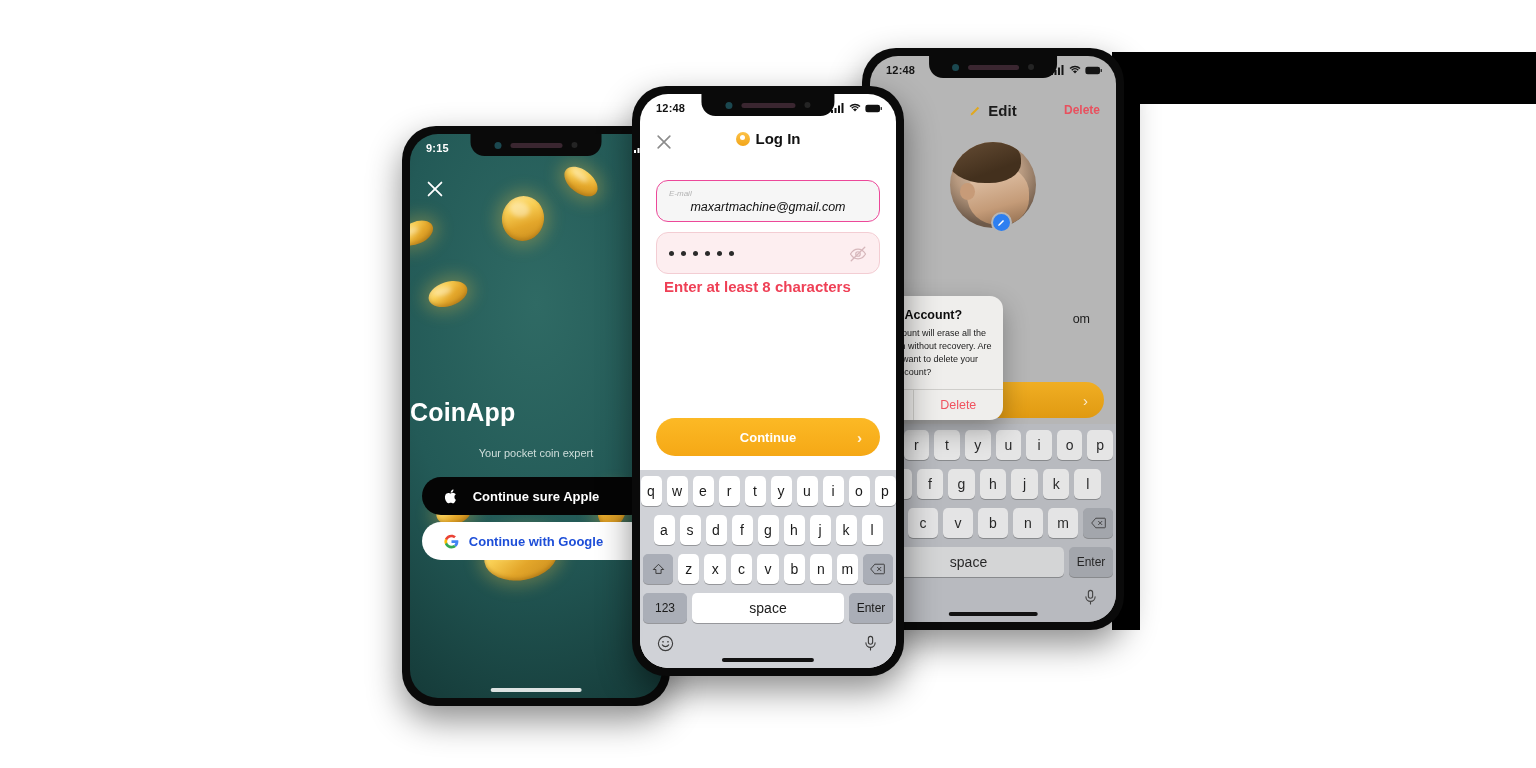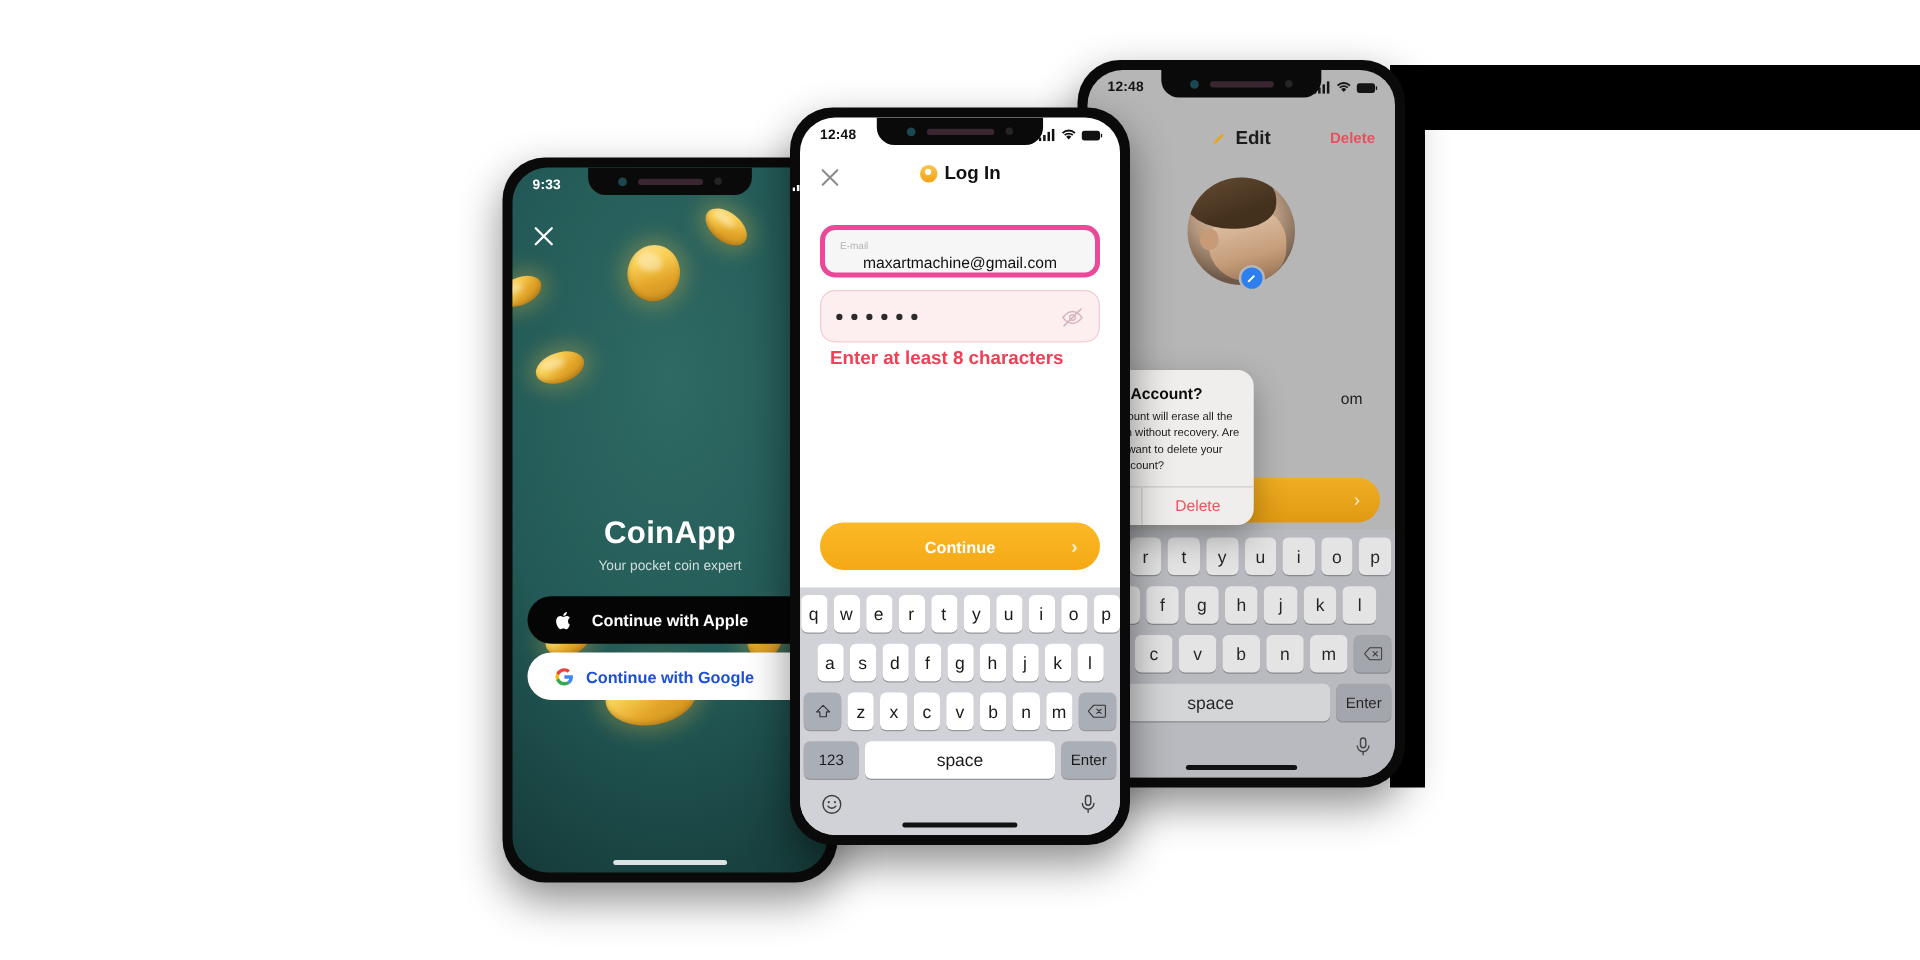--- a/index.html
+++ b/index.html
@@ -67,21 +67,21 @@
     border-radius: 50%;
     background: linear-gradient(150deg,#ffe89a 0%,#f9cf54 32%,#e3a62a 62%,#c78a1c 100%);
     box-shadow: 0 0 16px 6px rgba(255,205,70,.26), inset 0 -2px 4px rgba(140,90,10,.45);
     z-index: 5;
   }
   .coin::after{
     content:""; position:absolute; left:14%; top:16%; width:48%; height:34%;
     border-radius:50%; background:rgba(255,255,255,.38); filter:blur(2px);
   }
   .ob-title {
-    position: absolute; left: 0; right: 0; top: 278px; text-align: center; z-index: 20;
+    position: absolute; left: 0; right: 0; top: 264px; z-index: 20;
     color: #fff; font-size: 25px; font-weight: bold; letter-spacing: .2px;
   }
   .ob-sub {
     position: absolute; left: 0; right: 0; top: 313px; text-align: center; z-index: 20;
     color: #cfdedb; font-size: 11px;
   }
   .social-btns { position: absolute; left: 12px; right: 12px; top: 343px; z-index: 20; }
   .social-btn {
     position: relative; height: 38px; border-radius: 22px;
     display: flex; align-items: center; justify-content: center;
@@ -106,21 +106,21 @@
   .lg-title-icon {
     width: 14px; height: 14px; border-radius: 50%;
     background: linear-gradient(180deg,#fcc248,#f2a519);
     display:flex; align-items:center; justify-content:center;
   }
   .lg-title-icon span { display:block; width:5px; height:5px; border-radius:50%; background:#fff; margin-top:-3px;}
   .fld {
     position: absolute; left: 16px; right: 16px; border-radius: 12px;
     padding: 8px 12px;
   }
-  .fld-email { top: 86px; height: 42px; background: #f6f6f6; border: 4px solid #ec4899; }
+  .fld-email { top: 86px; height: 42px; background: #f6f6f6; border: 1px solid #ec4899; font-style: italic; }
   .fld-label { font-size: 8px; color: #b3b3b3; }
   .fld-value { font-size: 12.5px; color: #111; margin-top: 2px; text-align: center; }
   .fld-pass {
     top: 138px; height: 42px; background: #fdeef0; border: 1px solid #f3cdd3;
     display: flex; align-items: center;
   }
   .dots { display: flex; gap: 7px; }
   .dots i { width: 5px; height: 5px; border-radius: 50%; background: #2b2b2b; display: block; }
   .eye-off { position: absolute; right: 12px; top: 12px; width: 18px; height: 18px; color: #d6b7bb; cursor:pointer;}
   .fld-error {
@@ -247,21 +247,21 @@
   <div class="phone" id="phone-onboarding">
     <div class="screen">
 
       <div class="notch">
         <span class="cam"></span>
         <span class="speaker"></span>
         <span class="cam2"></span>
       </div>
 
       <div class="statusbar">
-        <span>9:33</span>
+        <span>9:15</span>
         <span class="sb-right">
           <svg width="14" height="10" viewBox="0 0 14 10">
             <rect x="0" y="7" width="2" height="3" fill="currentColor"></rect>
             <rect x="3.5" y="5" width="2" height="5" fill="currentColor"></rect>
             <rect x="7" y="2.5" width="2" height="7.5" fill="currentColor"></rect>
             <rect x="10.5" y="0" width="2" height="10" fill="currentColor"></rect>
           </svg>
         </span>
       </div>
 
@@ -281,21 +281,21 @@
       <div class="ob-sub">Your pocket coin expert</div>
 
       <div class="social-btns">
         <div class="social-btn sb-apple">
           <span class="sic">
             <svg width="13" height="15" viewBox="0 0 14 16" fill="#fff">
               <path d="M11.2 8.5c0-1.9 1.5-2.8 1.6-2.9-0.9-1.3-2.2-1.5-2.7-1.5-1.2-0.1-2.3 0.7-2.9 0.7-0.6 0-1.5-0.7-2.5-0.7C3.4 4.1 2.2 4.9 1.6 6c-1.3 2.3-0.3 5.7 0.9 7.5 0.6 0.9 1.3 1.9 2.3 1.9 0.9 0 1.3-0.6 2.4-0.6 1.1 0 1.4 0.6 2.4 0.6 1 0 1.6-0.9 2.2-1.8 0.7-1 1-2.1 1-2.1C12.8 11.4 11.2 10.7 11.2 8.5z"></path>
               <path d="M9.4 2.9C9.9 2.3 10.3 1.4 10.2 0.5 9.4 0.5 8.5 1 8 1.6 7.5 2.2 7.1 3.1 7.2 3.9 8.1 4 9 3.5 9.4 2.9z"></path>
             </svg>
           </span>
-          <span>Continue with Apple</span>
+          <span>Continue sure Apple</span>
         </div>
         <div class="social-btn sb-google">
           <span class="sic">
             <svg width="15" height="15" viewBox="0 0 24 24">
               <path fill="#EA4335" d="M12 5c1.6 0 3 .6 4.1 1.6l3-3C17.2 1.9 14.8 1 12 1 7.4 1 3.4 3.6 1.5 7.5l3.5 2.7C5.9 7.2 8.7 5 12 5z"></path>
               <path fill="#4285F4" d="M23 12.2c0-.8-.1-1.5-.2-2.2H12v4.3h6.2c-.3 1.4-1.1 2.6-2.3 3.4l3.5 2.7C21.5 18.5 23 15.6 23 12.2z"></path>
               <path fill="#FBBC05" d="M5 12c0-.7.1-1.3.3-1.9L1.8 7.4C1 9 .6 10.4.6 12s.4 3 1.2 4.6l3.5-2.7C5.1 13.3 5 12.7 5 12z"></path>
               <path fill="#34A853" d="M12 23c3 0 5.5-1 7.3-2.7l-3.5-2.7c-1 .7-2.2 1.1-3.8 1.1-3.3 0-6.1-2.2-7-5.2l-3.5 2.7C3.4 20.4 7.4 23 12 23z"></path>
             </svg>
           </span>

